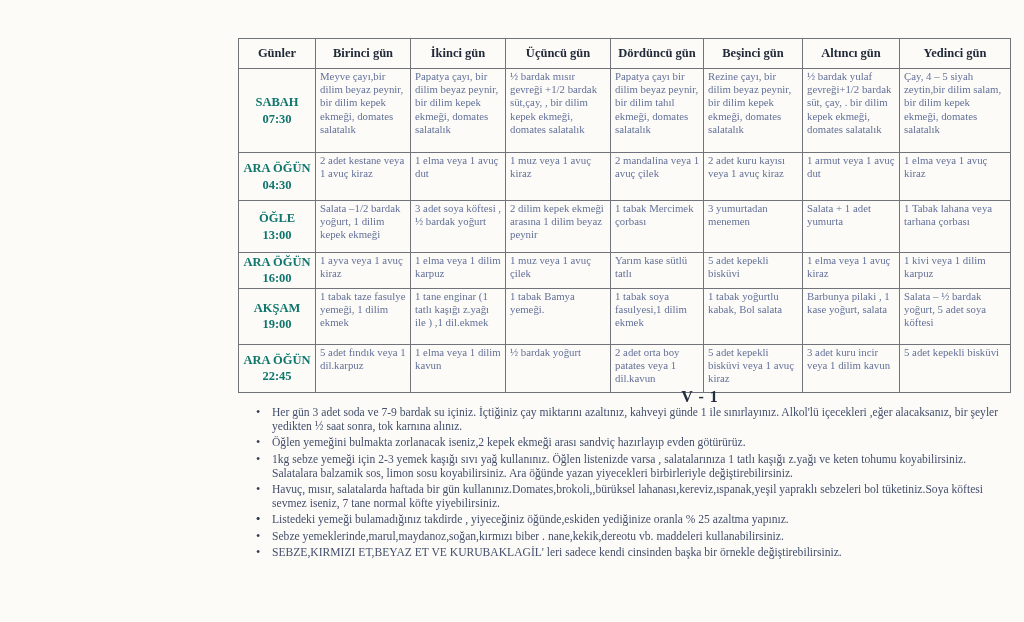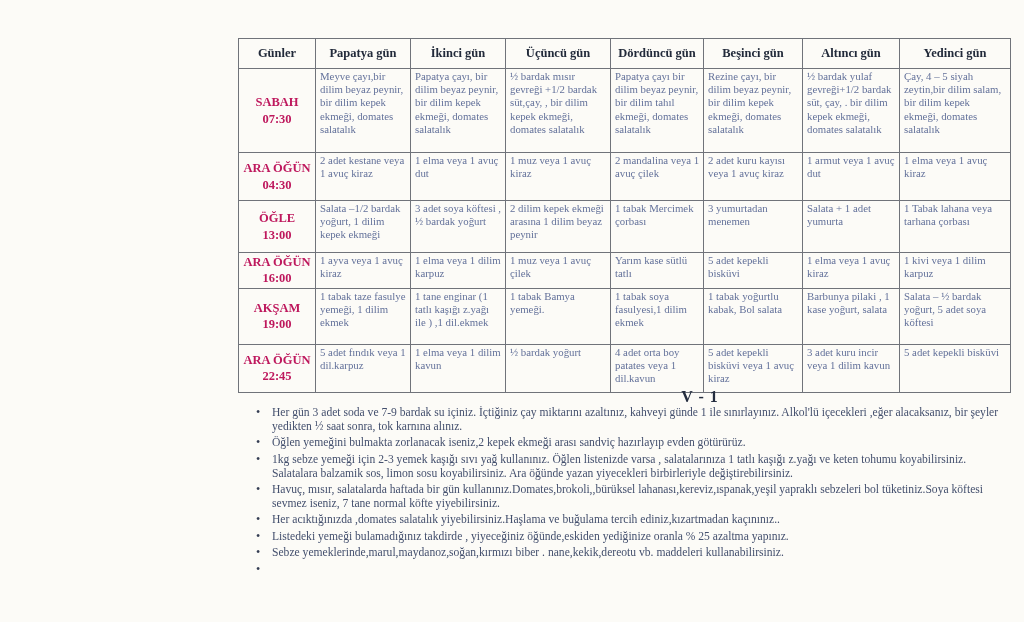--- a/index.html
+++ b/index.html
@@ -24,21 +24,21 @@
     vertical-align:middle; text-align:center; padding:2px 2px;
   }
   .diet-table tbody tr:nth-child(1){ height:84px; }
   .diet-table tbody tr:nth-child(2){ height:48px; }
   .diet-table tbody tr:nth-child(3){ height:52px;font-family:Liberation Serif, serif; }
   .diet-table tbody tr:nth-child(4){ height:32px; }
   .diet-table tbody tr:nth-child(5){ height:56px; }
   .diet-table tbody tr:nth-child(6){ height:48px; }
   .label-cell {
     text-align:center; vertical-align:middle;
-    font-weight:bold; font-size:12.5px; color:#be185d;
+    font-weight:bold; font-size:12.5px; color:#0f766e;
     line-height:1.3; padding:1px;
   }
   .meal-cell {
     vertical-align:top; padding:1px 3px 1px 4px;
     font-size:10.8px; line-height:1.22; color:#63719a;
   }
   
   .section-title {
     position:absolute; left:640px; top:388px; width:120px;
     text-align:center; font-weight:bold; font-size:16px;
@@ -69,21 +69,21 @@
         <col style="width:95px">
         <col style="width:105px">
       <col style="width:93px">
         <col style="width:99px">
         <col style="width:97px">
         <col style="width:111px">
     </colgroup>
     <thead>
         <tr>
           <th>Günler</th>
-          <th>Papatya gün</th>
+          <th>Birinci gün</th>
           <th>İkinci gün</th>
           <th>Üçüncü gün</th>
           <th>Dördüncü gün</th>
           <th>Beşinci gün</th>
           <th>Altıncı gün</th>
           <th>Yedinci gün</th>
         </tr>
       </thead>
     <tbody>
         <tr>
@@ -152,34 +152,34 @@
           <td class="meal-cell">Salata – ½ bardak yoğurt, 5 adet soya köftesi</td>
         </tr>
         <tr>
           <td class="label-cell">
             <div>ARA ÖĞÜN</div>
             <div>22:45</div>
           </td>
           <td class="meal-cell">5 adet fındık veya 1 dil.karpuz</td>
           <td class="meal-cell">1 elma veya 1 dilim kavun</td>
           <td class="meal-cell">½ bardak yoğurt</td>
-          <td class="meal-cell">4 adet orta boy patates veya 1 dil.kavun</td>
+          <td class="meal-cell">2 adet orta boy patates veya 1 dil.kavun</td>
           <td class="meal-cell">5 adet kepekli bisküvi veya 1 avuç kiraz</td>
           <td class="meal-cell">3 adet kuru incir veya 1 dilim kavun</td>
           <td class="meal-cell">5 adet kepekli bisküvi</td>
         </tr>
       </tbody>
   </table>
 
   <div class="section-title">V - 1</div>
 
   <div class="notes">
       <div class="note"><span class="bullet">•</span><span>Her gün 3 adet soda ve 7-9 bardak su içiniz. İçtiğiniz çay miktarını azaltınız, kahveyi günde 1 ile sınırlayınız. Alkol'lü  içecekleri ,eğer alacaksanız, bir şeyler yedikten ½ saat sonra, tok karnına alınız.</span></div>
       <div class="note"><span class="bullet">•</span><span>Öğlen yemeğini bulmakta zorlanacak iseniz,2 kepek ekmeği arası sandviç hazırlayıp evden götürürüz.</span></div>
       <div class="note"><span class="bullet">•</span><span>1kg sebze yemeği için 2-3 yemek kaşığı sıvı yağ kullanınız. Öğlen listenizde varsa ,  salatalarınıza 1 tatlı kaşığı z.yağı ve keten tohumu koyabilirsiniz. Salatalara balzamik sos, limon sosu koyabilirsiniz. Ara öğünde yazan yiyecekleri birbirleriyle değiştirebilirsiniz.</span></div>
       <div class="note"><span class="bullet">•</span><span>Havuç, mısır, salatalarda haftada bir gün kullanınız.Domates,brokoli,,bürüksel lahanası,kereviz,ıspanak,yeşil yapraklı sebzeleri bol tüketiniz.Soya köftesi sevmez iseniz, 7 tane normal köfte yiyebilirsiniz.</span></div>
-      <div class="note"><span class="bullet">•</span><span>Her acıktığınızda ,domates salatalık yiyebilirsiniz.Haşlama ve buğulama tercih ediniz,kızartmadan kaçınınız..</span></div>
+      <div class="note"><span class="bullet">•</span></div>
       <div class="note"><span class="bullet">•</span><span>Listedeki yemeği bulamadığınız takdirde , yiyeceğiniz öğünde,eskiden yediğinize oranla  % 25 azaltma yapınız.</span></div>
       <div class="note"><span class="bullet">•</span><span>Sebze yemeklerinde,marul,maydanoz,soğan,kırmızı biber . nane,kekik,dereotu  vb. maddeleri kullanabilirsiniz.</span></div>
-      <div class="note"><span class="bullet">•</span></div>
+      <div class="note"><span class="bullet">•</span><span>SEBZE,KIRMIZI ET,BEYAZ ET VE KURUBAKLAGİL' leri  sadece kendi cinsinden başka bir örnekle değiştirebilirsiniz.</span></div>
     </div>
 
 </div>
 
 </body></html>

